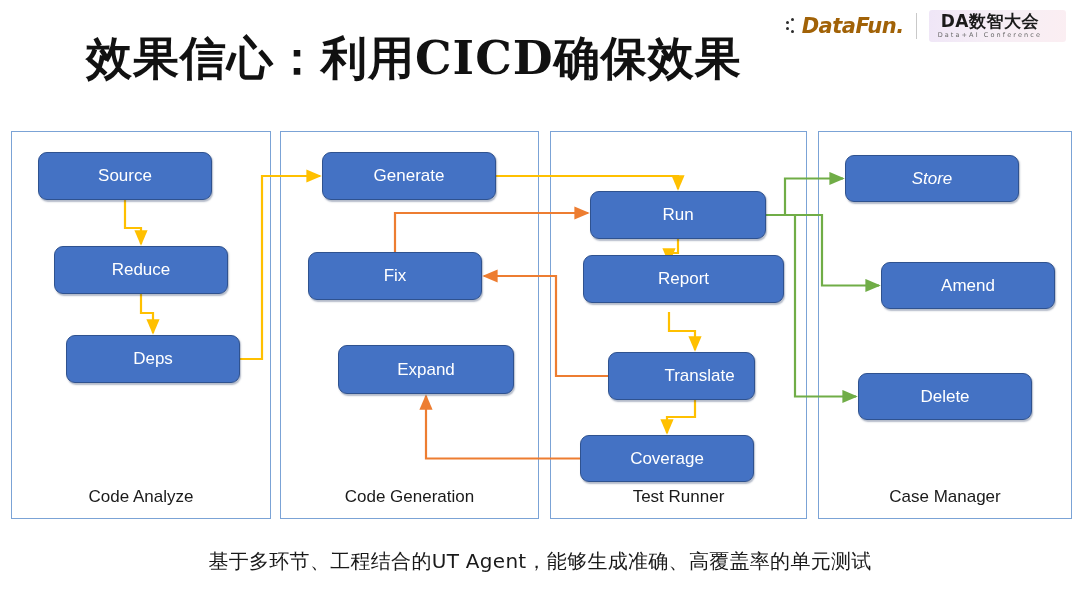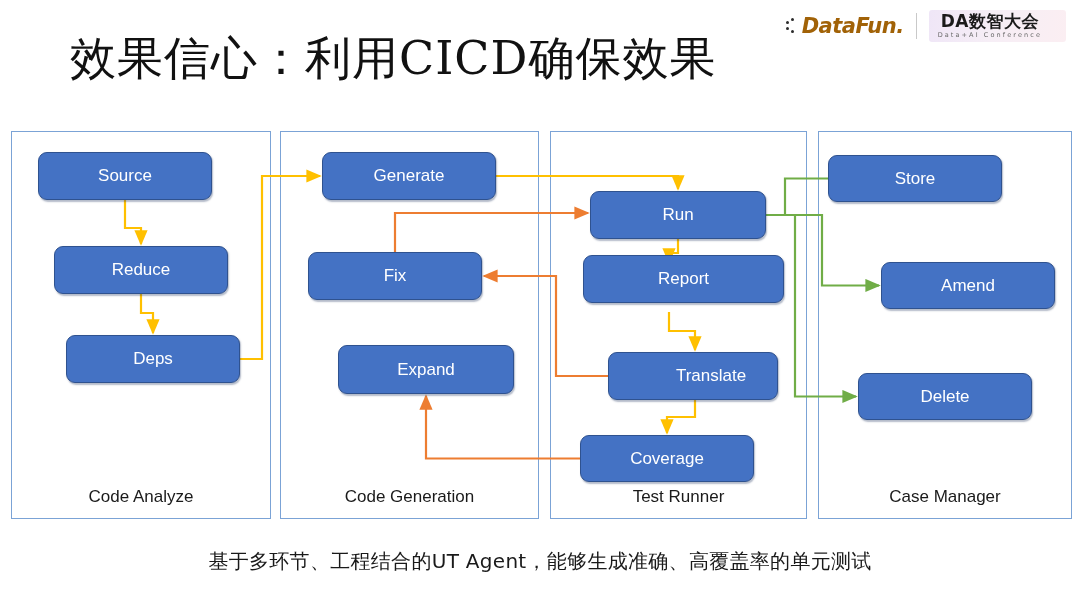--- a/index.html
+++ b/index.html
@@ -41,23 +41,23 @@
     letter-spacing: 0.5px; white-space: nowrap;
   }
   .brand-da-sub {
     font-family: "DejaVu Sans", sans-serif;
     font-size: 6.5px; color: #6b6b6b; letter-spacing: 2.1px; line-height: 1.3;
     white-space: nowrap;
   }
 
   
   .title {
-    position: absolute; left: 70px; top: 28px;
+    position: absolute; left: 86px; top: 28px;
     font-family: "DejaVu Serif", "Liberation Serif", serif;
-    font-size: 46px; font-weight: 400; color: #111; letter-spacing: 1px;
+    font-size: 46px; font-weight: 700; color: #111; letter-spacing: 1px;
     white-space: nowrap;
   }
 
   
   .panel {
     position: absolute; top: 131px; height: 388px;
     border: 1.4px solid #7ba3d6; background: transparent;
   }
   .panel-label {
     position: absolute; left: 0; right: 0; bottom: 11px;
@@ -180,27 +180,27 @@
       </div>
       <div class="node" style="left: 338px; top: 345px; width: 176px; height: 49px; background: rgb(68, 114, 196); border-color: rgb(47, 82, 143);">
         <span>Expand</span>
       </div>
       <div class="node" style="left: 590px; top: 191px; width: 176px; height: 48px; background: rgb(68, 114, 196); border-color: rgb(47, 82, 143);">
         <span>Run</span>
       </div>
       <div class="node" style="left: 583px; top: 255px; width: 201px; height: 48px; background: rgb(68, 114, 196); border-color: rgb(47, 82, 143);">
         <span>Report</span>
       </div>
-      <div class="node" style="left: 608px; top: 352px; width: 170px; height: 48px; background: rgb(68, 114, 196); border-color: rgb(47, 82, 143); padding-left: 36px;">
+      <div class="node" style="left: 608px; top: 352px; width: 147px; height: 48px; background: rgb(68, 114, 196); border-color: rgb(47, 82, 143); padding-left: 36px;">
         <span>Translate</span>
       </div>
       <div class="node" style="left: 580px; top: 435px; width: 174px; height: 47px; background: rgb(68, 114, 196); border-color: rgb(47, 82, 143);">
         <span>Coverage</span>
       </div>
-      <div class="node" style="left: 828px; top: 155px; width: 174px; height: 47px; background: rgb(68, 114, 196); border-color: rgb(47, 82, 143);">
+      <div class="node" style="left: 845px; top: 155px; width: 174px; height: 47px; background: rgb(68, 114, 196); border-color: rgb(47, 82, 143); font-style: italic;">
         <span>Store</span>
       </div>
       <div class="node" style="left: 881px; top: 262px; width: 174px; height: 47px; background: rgb(68, 114, 196); border-color: rgb(47, 82, 143);">
         <span>Amend</span>
       </div>
       <div class="node" style="left: 858px; top: 373px; width: 174px; height: 47px; background: rgb(68, 114, 196); border-color: rgb(47, 82, 143); text-align: center;">
         <span>Delete</span>
       </div>
     </div>
 

